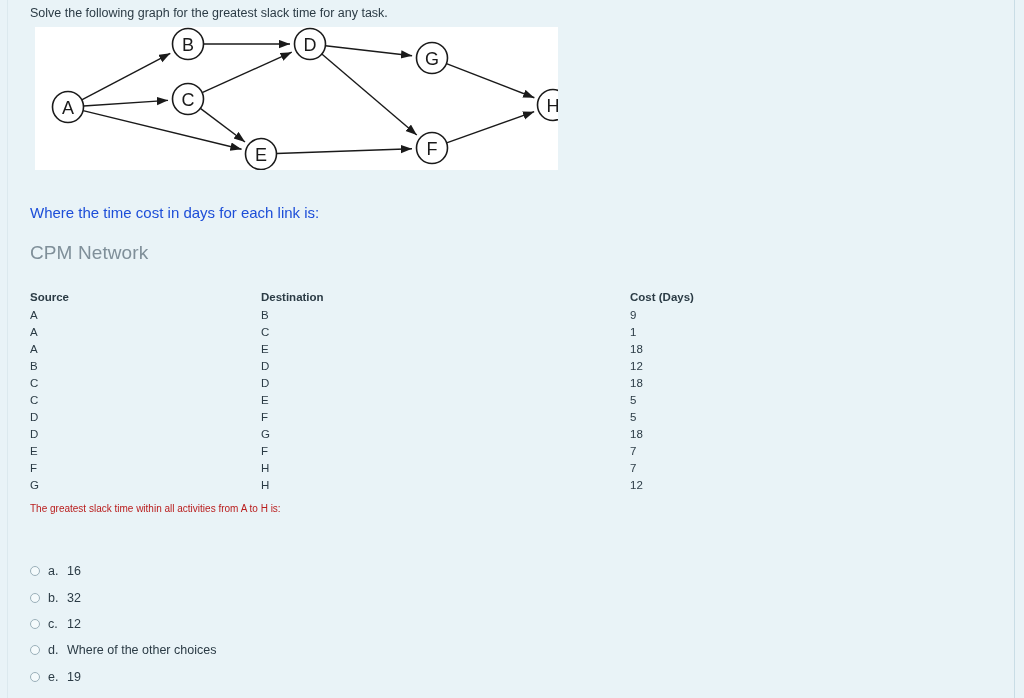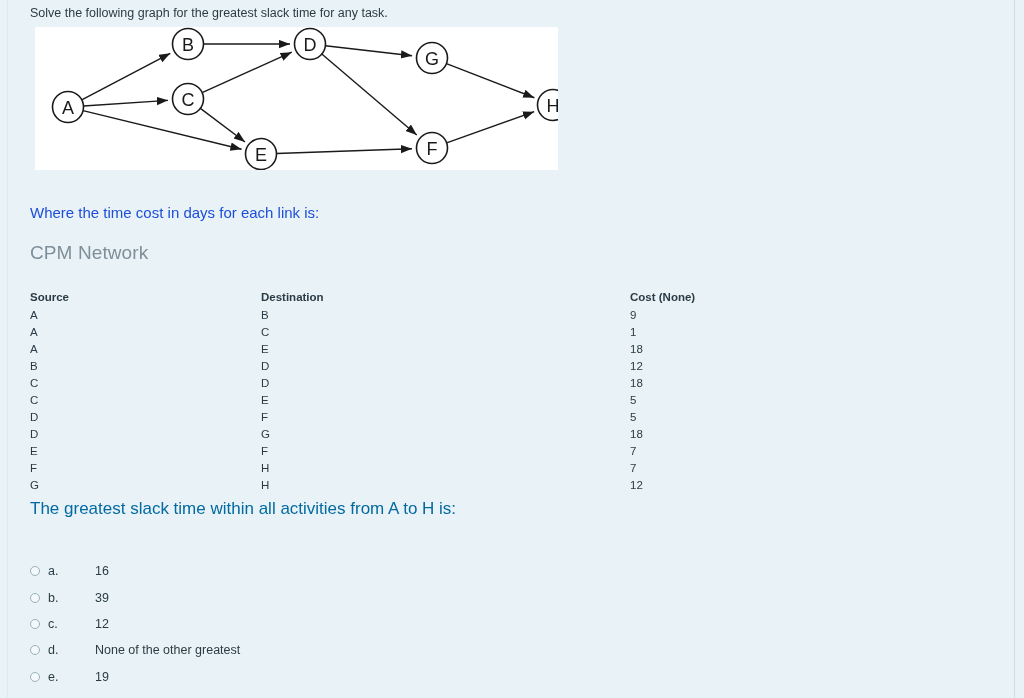--- a/index.html
+++ b/index.html
@@ -94,23 +94,23 @@
   .cpm-row.header { font-weight: bold; height: 18px; }
   .col-source { position: absolute; left: 0px; }
   .col-dest   { position: absolute; left: 231px; }
   .col-cost   { position: absolute; left: 600px; }
 
   
   .question {
     position: absolute;
     left: 8px;
     top: 501px;
-    font-size: 17px;
+    font-size: 10px;
     line-height: 16px;
-    color: #0369a1;
+    color: #b91c1c;
     white-space: nowrap;
   }
 
   
   .options {
     position: absolute;
     left: 8px;
     top: 558px;
     width: 500px;
   }
@@ -128,21 +128,21 @@
     border: 1px solid #9bb0ba;
     border-radius: 50%;
     background: #f4fafc;
     flex: 0 0 auto;
     margin-right: 8px;
   }
   .opt-letter {
     width: 19px;
     flex: 0 0 auto;
   }
-  .opt-text { white-space: nowrap; margin-left: 28px; }
+  .opt-text { white-space: nowrap; }
 </style>
 </head>
 <body>
 
 <div class="page-frame">
   <div class="content">
 
     <div class="prompt">Solve the following graph for the greatest slack time for any task.</div>
 
     <div class="figure">
@@ -203,21 +203,21 @@
     </div>
 
     <div class="sub-prompt">Where the time cost in days for each link is:</div>
 
     <div class="cpm-heading">CPM Network</div>
 
     <div class="cpm-table">
       <div class="cpm-row header">
         <span class="col-source">Source</span>
         <span class="col-dest">Destination</span>
-        <span class="col-cost">Cost (None)</span>
+        <span class="col-cost">Cost (Days)</span>
       </div>
       <div id="table-body">
           <div class="cpm-row">
             <span class="col-source">A</span>
             <span class="col-dest">B</span>
             <span class="col-cost">9</span>
           </div>
           <div class="cpm-row">
             <span class="col-source">A</span>
             <span class="col-dest">C</span>
@@ -275,31 +275,31 @@
 
     <div class="options" id="options">
         <label class="option">
           <span class="radio"></span>
           <span class="opt-letter">a.</span>
           <span class="opt-text">16</span>
         </label>
         <label class="option">
           <span class="radio"></span>
           <span class="opt-letter">b.</span>
-          <span class="opt-text">39</span>
+          <span class="opt-text">32</span>
         </label>
         <label class="option">
           <span class="radio"></span>
           <span class="opt-letter">c.</span>
           <span class="opt-text">12</span>
         </label>
         <label class="option">
           <span class="radio"></span>
           <span class="opt-letter">d.</span>
-          <span class="opt-text">None of the other greatest</span>
+          <span class="opt-text">Where of the other choices</span>
         </label>
         <label class="option">
           <span class="radio"></span>
           <span class="opt-letter">e.</span>
           <span class="opt-text">19</span>
         </label>
       </div>
 
   </div>
 </div>

